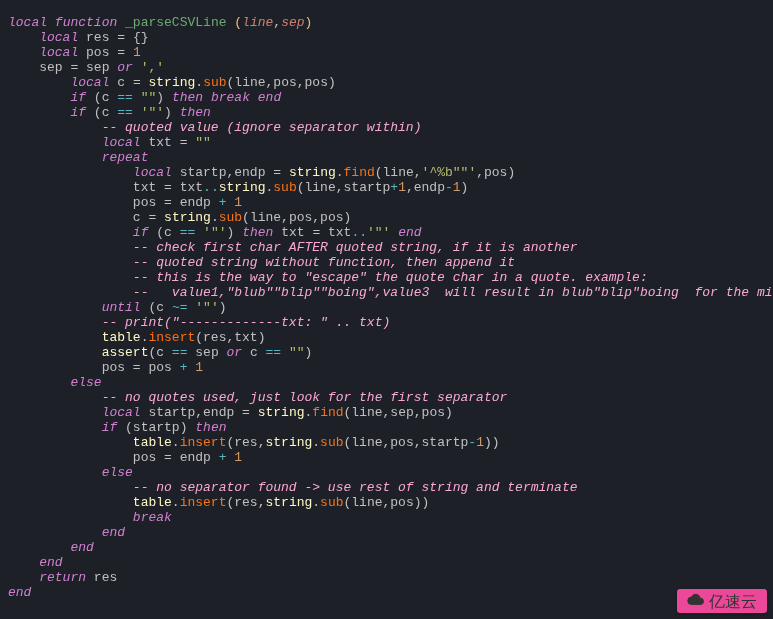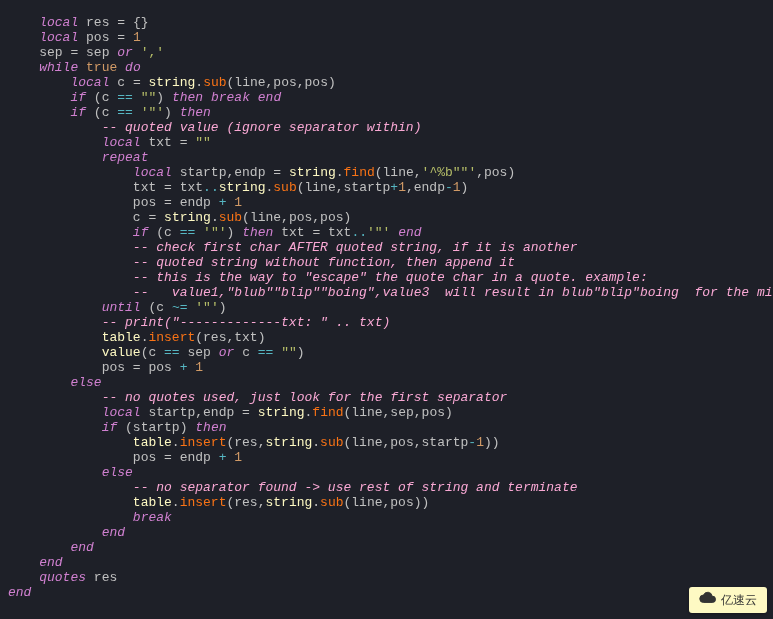--- a/index.html
+++ b/index.html
@@ -26,75 +26,75 @@
     .num { color: #d19a66; }
     .comment { color: #f9a8d4; font-style: italic; }
     .builtin { color: #fef9c3; font-family: Liberation Mono, monospace; }
     .method { color: #f97316; }
     .bool { color: #d19a66; }
     .eq { color: #c0c0c0; }
     .logo-badge {
       position: absolute;
       bottom: 6px;
       right: 6px;
-      background: #fef9c3;
+      background: #ec4899;
       color: #333;
       font-family: sans-serif;
-      font-size: 12px;
+      font-size: 16px;
       padding: 4px 10px;
       border-radius: 3px;
       display: flex;
       align-items: center;
       gap: 4px;
       box-shadow: 0 1px 3px rgba(0,0,0,.3);
     }
     .logo-badge svg { width: 18px; height: 14px; }
   </style>
 </head>
 <body>
 
 <div>
+<div class="code-line"><span class="kw">local</span> <span class="kw">function</span> <span class="fn-name">_parseCSVLine</span> <span class="paren">(</span><span class="param">line</span><span class="var">,</span><span class="param">sep</span><span class="paren">)</span></div>
 <div class="code-line">    <span class="kw">local</span> <span class="var">res</span> <span class="eq">=</span> <span class="var">{}</span></div>
 <div class="code-line">    <span class="kw">local</span> <span class="var">pos</span> <span class="eq">=</span> <span class="num">1</span></div>
 <div class="code-line">    <span class="var">sep</span> <span class="eq">=</span> <span class="var">sep</span> <span class="kw">or</span> <span class="str">','</span></div>
-<div class="code-line">    <span class="kw">while</span> <span class="bool">true</span> <span class="kw">do</span></div>
 <div class="code-line">        <span class="kw">local</span> <span class="var">c</span> <span class="eq">=</span> <span class="builtin">string</span><span class="var">.</span><span class="method">sub</span><span class="var">(line,pos,pos)</span></div>
 <div class="code-line">        <span class="kw">if</span> <span class="var">(c</span> <span class="op">==</span> <span class="str">""</span><span class="var">)</span> <span class="kw">then</span> <span class="kw">break</span> <span class="kw">end</span></div>
 <div class="code-line">        <span class="kw">if</span> <span class="var">(c</span> <span class="op">==</span> <span class="str">'"'</span><span class="var">)</span> <span class="kw">then</span></div>
 <div class="code-line">            <span class="comment">-- quoted value (ignore separator within)</span></div>
 <div class="code-line">            <span class="kw">local</span> <span class="var">txt</span> <span class="eq">=</span> <span class="str">""</span></div>
 <div class="code-line">            <span class="kw">repeat</span></div>
 <div class="code-line">                <span class="kw">local</span> <span class="var">startp,endp</span> <span class="eq">=</span> <span class="builtin">string</span><span class="var">.</span><span class="method">find</span><span class="var">(line,</span><span class="str">'^%b""'</span><span class="var">,pos)</span></div>
 <div class="code-line">                <span class="var">txt</span> <span class="eq">=</span> <span class="var">txt</span><span class="op">..</span><span class="builtin">string</span><span class="var">.</span><span class="method">sub</span><span class="var">(line,startp</span><span class="op">+</span><span class="num">1</span><span class="var">,endp</span><span class="op">-</span><span class="num">1</span><span class="var">)</span></div>
 <div class="code-line">                <span class="var">pos</span> <span class="eq">=</span> <span class="var">endp</span> <span class="op">+</span> <span class="num">1</span></div>
 <div class="code-line">                <span class="var">c</span> <span class="eq">=</span> <span class="builtin">string</span><span class="var">.</span><span class="method">sub</span><span class="var">(line,pos,pos)</span></div>
 <div class="code-line">                <span class="kw">if</span> <span class="var">(c</span> <span class="op">==</span> <span class="str">'"'</span><span class="var">)</span> <span class="kw">then</span> <span class="var">txt</span> <span class="eq">=</span> <span class="var">txt</span><span class="op">..</span><span class="str">'"'</span> <span class="kw">end</span></div>
 <div class="code-line">                <span class="comment">-- check first char AFTER quoted string, if it is another</span></div>
 <div class="code-line">                <span class="comment">-- quoted string without function, then append it</span></div>
 <div class="code-line">                <span class="comment">-- this is the way to "escape" the quote char in a quote. example:</span></div>
 <div class="code-line">                <span class="comment">--   value1,"blub""blip""boing",value3  will result in blub"blip"boing  for the middle</span></div>
 <div class="code-line">            <span class="kw">until</span> <span class="var">(c</span> <span class="op">~=</span> <span class="str">'"'</span><span class="var">)</span></div>
 <div class="code-line">            <span class="comment">-- print("-------------txt: " .. txt)</span></div>
 <div class="code-line">            <span class="builtin">table</span><span class="var">.</span><span class="method">insert</span><span class="var">(res,txt)</span></div>
-<div class="code-line">            <span class="builtin">value</span><span class="var">(c</span> <span class="op">==</span> <span class="var">sep</span> <span class="kw">or</span> <span class="var">c</span> <span class="op">==</span> <span class="str">""</span><span class="var">)</span></div>
+<div class="code-line">            <span class="builtin">assert</span><span class="var">(c</span> <span class="op">==</span> <span class="var">sep</span> <span class="kw">or</span> <span class="var">c</span> <span class="op">==</span> <span class="str">""</span><span class="var">)</span></div>
 <div class="code-line">            <span class="var">pos</span> <span class="eq">=</span> <span class="var">pos</span> <span class="op">+</span> <span class="num">1</span></div>
 <div class="code-line">        <span class="kw">else</span></div>
 <div class="code-line">            <span class="comment">-- no quotes used, just look for the first separator</span></div>
 <div class="code-line">            <span class="kw">local</span> <span class="var">startp,endp</span> <span class="eq">=</span> <span class="builtin">string</span><span class="var">.</span><span class="method">find</span><span class="var">(line,sep,pos)</span></div>
 <div class="code-line">            <span class="kw">if</span> <span class="var">(startp)</span> <span class="kw">then</span></div>
 <div class="code-line">                <span class="builtin">table</span><span class="var">.</span><span class="method">insert</span><span class="var">(res,</span><span class="builtin">string</span><span class="var">.</span><span class="method">sub</span><span class="var">(line,pos,startp</span><span class="op">-</span><span class="num">1</span><span class="var">))</span></div>
 <div class="code-line">                <span class="var">pos</span> <span class="eq">=</span> <span class="var">endp</span> <span class="op">+</span> <span class="num">1</span></div>
 <div class="code-line">            <span class="kw">else</span></div>
 <div class="code-line">                <span class="comment">-- no separator found -&gt; use rest of string and terminate</span></div>
 <div class="code-line">                <span class="builtin">table</span><span class="var">.</span><span class="method">insert</span><span class="var">(res,</span><span class="builtin">string</span><span class="var">.</span><span class="method">sub</span><span class="var">(line,pos))</span></div>
 <div class="code-line">                <span class="kw">break</span></div>
 <div class="code-line">            <span class="kw">end</span></div>
 <div class="code-line">        <span class="kw">end</span></div>
 <div class="code-line">    <span class="kw">end</span></div>
-<div class="code-line">    <span class="kw">quotes</span> <span class="var">res</span></div>
+<div class="code-line">    <span class="kw">return</span> <span class="var">res</span></div>
 <div class="code-line"><span class="kw">end</span></div>
 </div>
 
 <div class="logo-badge">
   <span>
     <svg viewBox="0 0 24 16">
         <path fill="#333" d="M6 14a5 5 0 0 1 0-10 6 6 0 0 1 11.5 1.5A4 4 0 1 1 18 14H6z" stroke="#333" stroke-width="1.2"></path>
         <circle cx="10" cy="9" r="3" fill="none" stroke="#333" stroke-width="1.2"></circle>
       </svg>
   </span>

